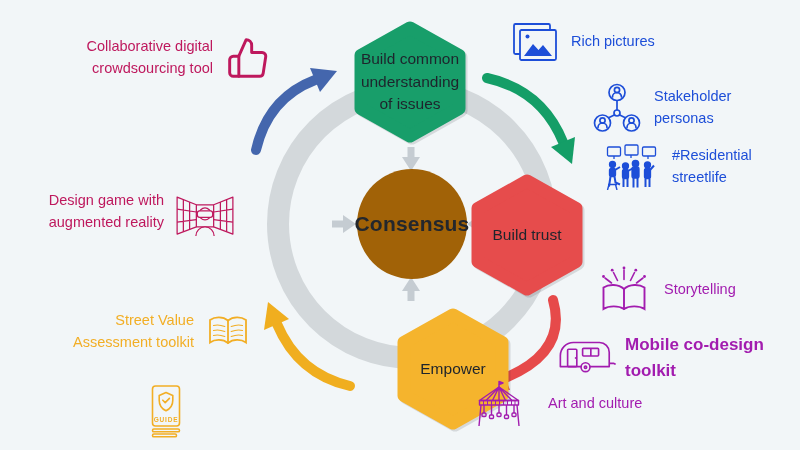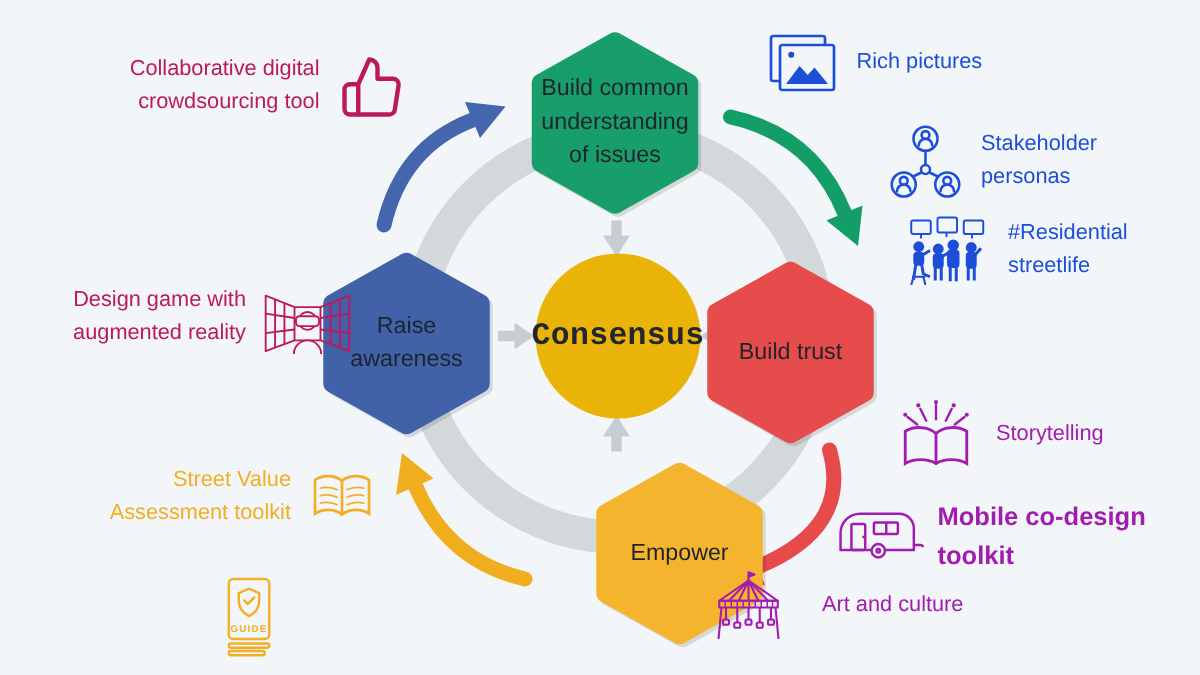--- a/index.html
+++ b/index.html
@@ -20,22 +20,22 @@
                text-align:center; font-size:15.5px; font-weight:400; color:#1E242C;
                line-height:1.45; white-space:pre-line; }
 
   .hex-green  { color:#189E6A; }
   .hex-red    { color:#E64C4C; }
   .hex-yellow { color:#F5B42D; }
   .hex-blue   { color:#4161A9; }
 
   
   .center-circle { position:absolute; left:357px; top:169px; width:110px; height:110px;
-                   border-radius:50%; background:#eab308;
-                   display:flex; align-items:center; justify-content:center;font-family:Liberation Mono, monospace; }
+                   border-radius:50%; background:#a16207;
+                   display:flex; align-items:center; justify-content:center; }
   .center-circle span { font-size:21px; font-weight:700; color:#23272D; letter-spacing:0.2px; }
 
   
   .ann { position:absolute; display:flex; align-items:center; }
   .ann-text { white-space:pre-line; font-size:14.5px; font-weight:500; line-height:1.5; }
   .ann-icon svg { display:block; }
   .t-right .ann-text { text-align:right; }
 
   .c-green  { color:#1d4ed8; }
   .c-red    { color:#a21caf; }
@@ -117,27 +117,20 @@
     <div class="hex-label">Build trust</div>
   </div>
 
   <div class="hex hex-yellow" style="left:357px;top:308px;margin-left:40px;">
     <svg class="hex-shape" viewBox="0 0 112 122">
         <polygon points="56,7 105,34.5 105,87.5 56,115 7,87.5 7,34.5"></polygon>
       </svg>
     <div class="hex-label">Empower</div>
   </div>
 
-  <div class="hex hex-blue" style="left:215px;top:168px;">
-    <svg class="hex-shape" viewBox="0 0 112 122">
-        <polygon points="56,7 105,34.5 105,87.5 56,115 7,87.5 7,34.5"></polygon>
-      </svg>
-    <div class="hex-label">Raise
-awareness</div>
-  </div>
 
   <div class="center-circle">
     <span>Consensus</span>
   </div>
 
   <div class="ann t-right c-blue" id="ann-collab">
     <span class="ann-text">Collaborative digital
 crowdsourcing tool</span>
     <span class="ann-icon">
       <svg width="46" height="44" viewBox="0 0 24 24" fill="none" stroke="currentColor" stroke-width="1.6" stroke-linejoin="round" stroke-linecap="round">

